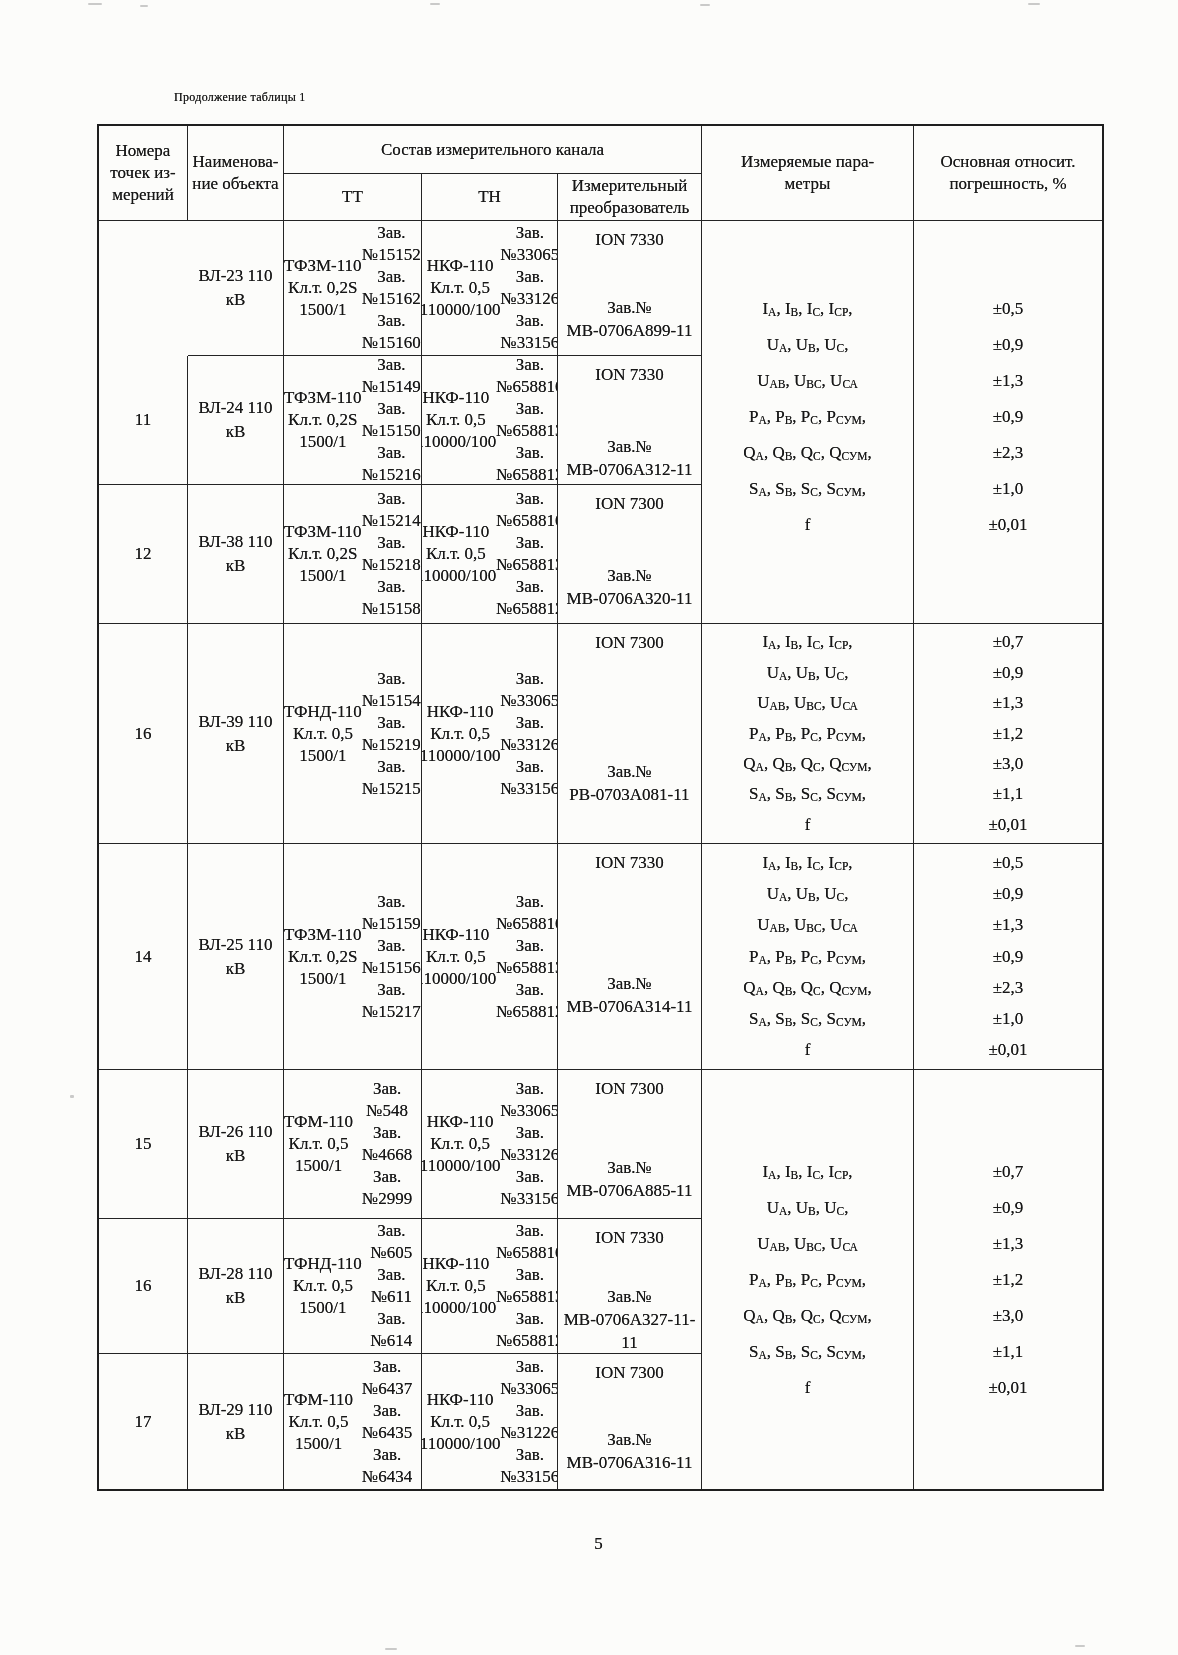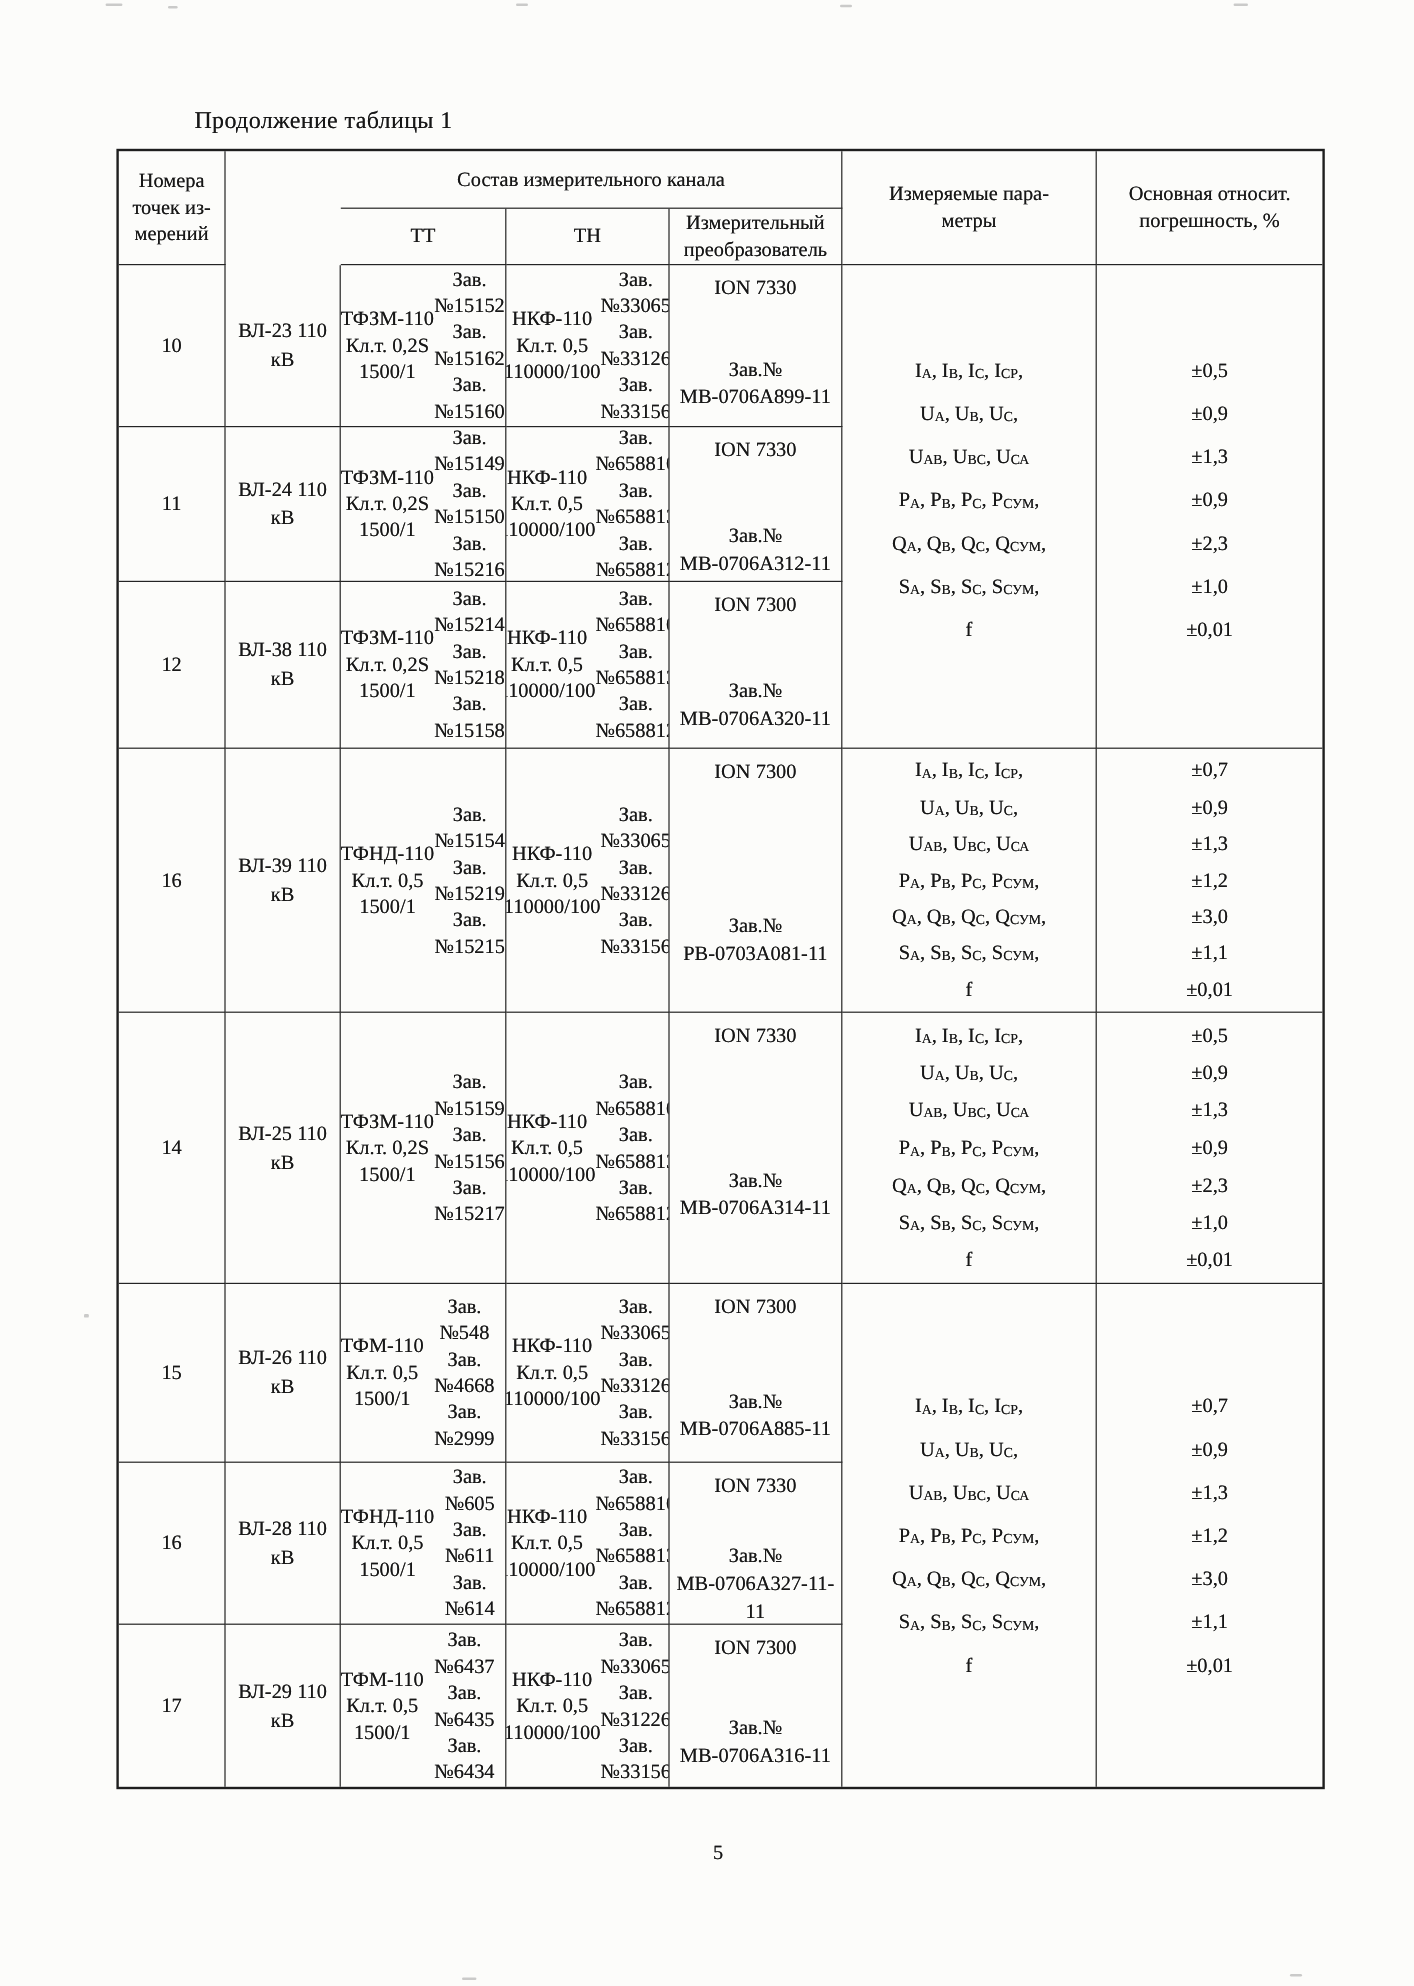--- a/index.html
+++ b/index.html
@@ -3,21 +3,21 @@
 <meta charset="utf-8">
 <style>
   html,body{margin:0;padding:0;}
   body{
     width:1178px;height:1655px;position:relative;overflow:hidden;
     background:#fcfcfa;
     font-family:"Liberation Serif","DejaVu Serif",serif;
     color:#171717;
   }
   .ink{text-shadow:0 0 .5px rgba(10,10,10,.75);}
-  .title{position:absolute;left:162px;top:90px;font-size:20px;letter-spacing:.3px;}
+  .title{position:absolute;left:174px;top:90px;font-size:12px;letter-spacing:.3px;}
   .tbl{
     position:absolute;left:97px;top:124px;
     display:grid;
     grid-template-columns:89px 96px 138px 136px 144px 212px 188px;
     grid-template-rows:48px 47px 135px 129px 139px 220px 226px 149px 135px 135px;
     border:2.3px solid #1e1e1e;
     box-sizing:border-box;
     background:transparent;
   }
   .c{
@@ -62,37 +62,40 @@
 
 <div class="title">Продолжение таблицы 1</div>
 
 <div class="tbl">
 
   <div class="c hc" style="grid-column:1;grid-row:1/span 2">
       <div class="ln">Номера</div>
       <div class="ln">точек из-</div>
       <div class="ln">мерений</div>
     </div>
+  <div class="c hc" style="grid-column:2;grid-row:1/span 2">
+      <div class="ln">Наименова-</div>
+      <div class="ln">ние объекта</div>
+    </div>
   <div class="c hc" style="grid-column:3/span 3;grid-row:1">Состав измерительного канала</div>
   <div class="c hc" style="grid-column:3;grid-row:2">ТТ</div>
   <div class="c hc" style="grid-column:4;grid-row:2">ТН</div>
   <div class="c hc" style="grid-column:5;grid-row:2">
       <div class="ln">Измерительный</div>
       <div class="ln">преобразователь</div>
     </div>
   <div class="c hc" style="grid-column:6;grid-row:1/span 2">
       <div class="ln">Измеряемые пара-</div>
       <div class="ln">метры</div>
     </div>
   <div class="c hc nr" style="grid-column:7;grid-row:1/span 2">
       <div class="ln">Основная относит.</div>
       <div class="ln">погрешность, %</div>
     </div>
 
-  <div class="c cen" style="grid-column:1;grid-row:3">10</div>
   <div class="c cen" style="grid-column:2;grid-row:3">
       <div class="ln">ВЛ-23 110</div>
       <div class="ln">кВ</div>
     </div>
   <div class="c tc" style="grid-column:3;grid-row:3">
     <div class="grp">
         <div class="ln">ТФЗМ-110</div>
         <div class="ln">Кл.т. 0,2S</div>
         <div class="ln">1500/1</div>
       </div>

